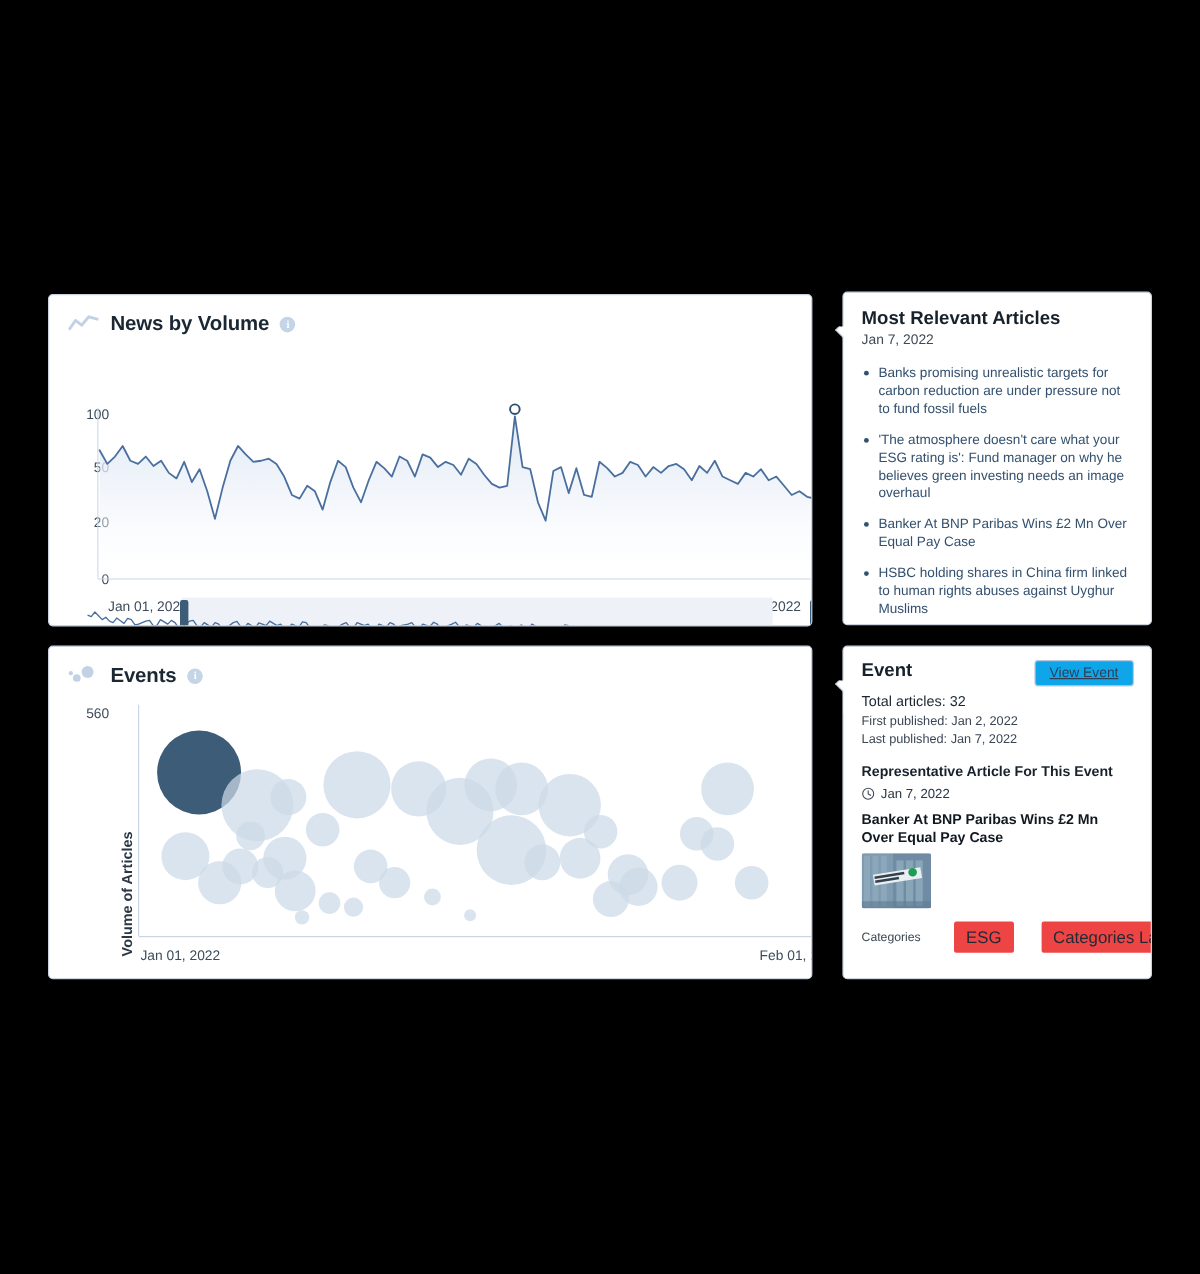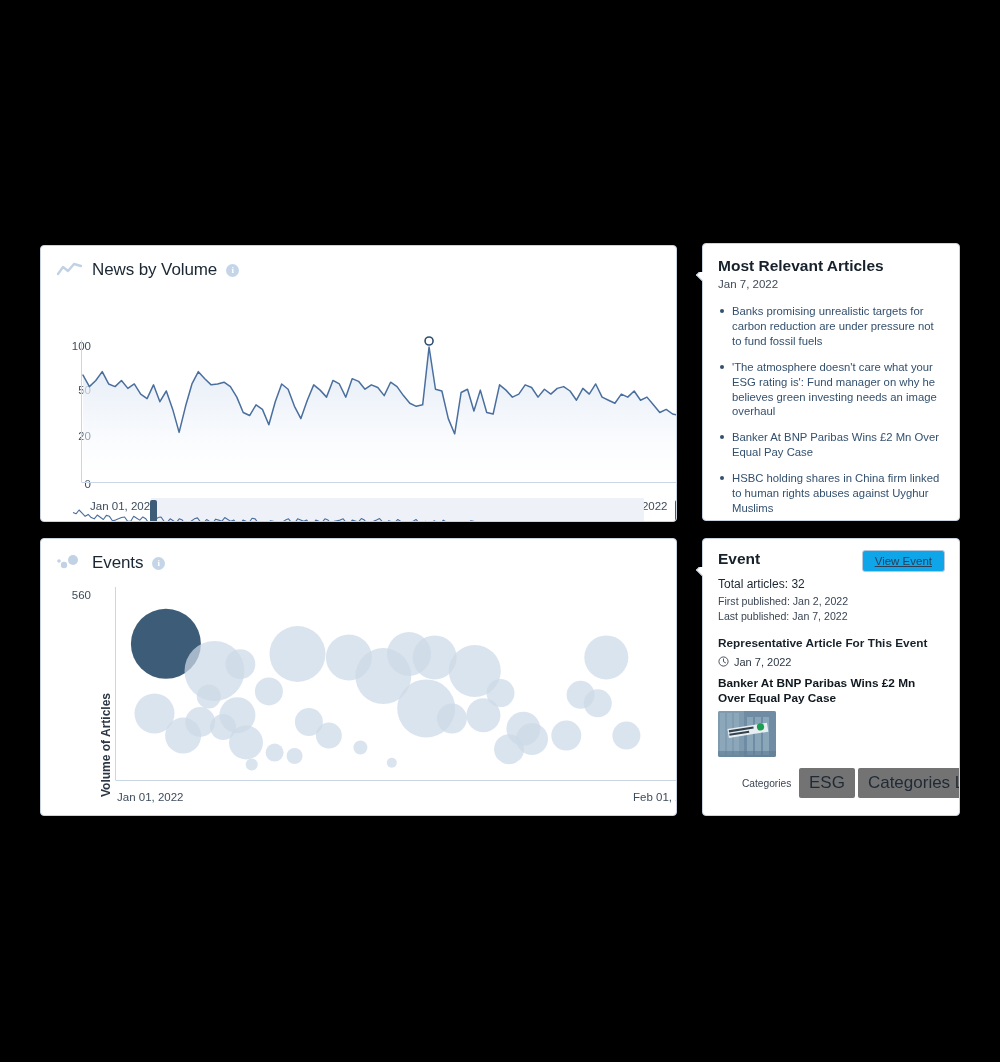--- a/index.html
+++ b/index.html
@@ -47,21 +47,21 @@
     background: #ffffff;
     pointer-events: none;
   }
 
   
   .card-head {
     display: flex; align-items: center; gap: 9px;
     padding: 14px 0 0 16px;
   }
   .card-title {
-    font-size: 17px; font-weight: normal; color: #1b2733;
+    font-size: 17px; font-weight: bold; color: #1b2733;
     letter-spacing: -0.1px;
   }
   .info-icon {
     width: 13px; height: 13px; border-radius: 50%;
     background: #c5d5e8;
     display: inline-flex; align-items: center; justify-content: center;
     color: #ffffff; font-size: 9px; font-weight: bold;
     font-family: "Liberation Serif", serif;
     line-height: 1;
   }
@@ -122,25 +122,25 @@
   .sec-head { font-size: 11.8px; font-weight: bold; color: #17212b; margin-top: 11px; }
   .date-row { display: flex; align-items: center; gap: 5px; margin-top: 6px; font-size: 11px; color: #2b3745; }
   .clock-icon { width: 11px; height: 11px; display: block; }
   .art-head {
     font-size: 11.8px; font-weight: bold; color: #101820;
     line-height: 1.3; margin-top: 8px; cursor: pointer;
   }
   .body-row { display: flex; gap: 8px; margin-top: 5px; }
   .body-text { font-size: 9.6px; line-height: 1.37; color: #2e3946; flex: 1; }
   .thumb { width: 58px; height: 46px; border-radius: 2px; overflow: hidden; flex: none; }
-  .taxo { display: flex; align-items: center; gap: 3px; margin-top: 11px; margin-left: 24px; }
+  .taxo { display: flex; align-items: center; gap: 23px; margin-top: 11px; }
   .taxo-label { font-size: 10.2px; color: #3b4654; width: 54px; flex: none; }
   .chip {
-    background: #737373; border-radius: 2px;
-    padding: 5px 10px; font-size: 17px; color: #1f2a36;
+    background: #ef4444; border-radius: 2px;
+    padding: 5px 10px; font-size: 14px; color: #1f2a36;
     cursor: pointer; white-space: nowrap;
   }
 </style>
 </head>
 <body>
 
 <div class="stage">
 
   <div class="panel" style="left:40px; top:245px; width:637px; height:277px;">
     <div class="panel-inner">

